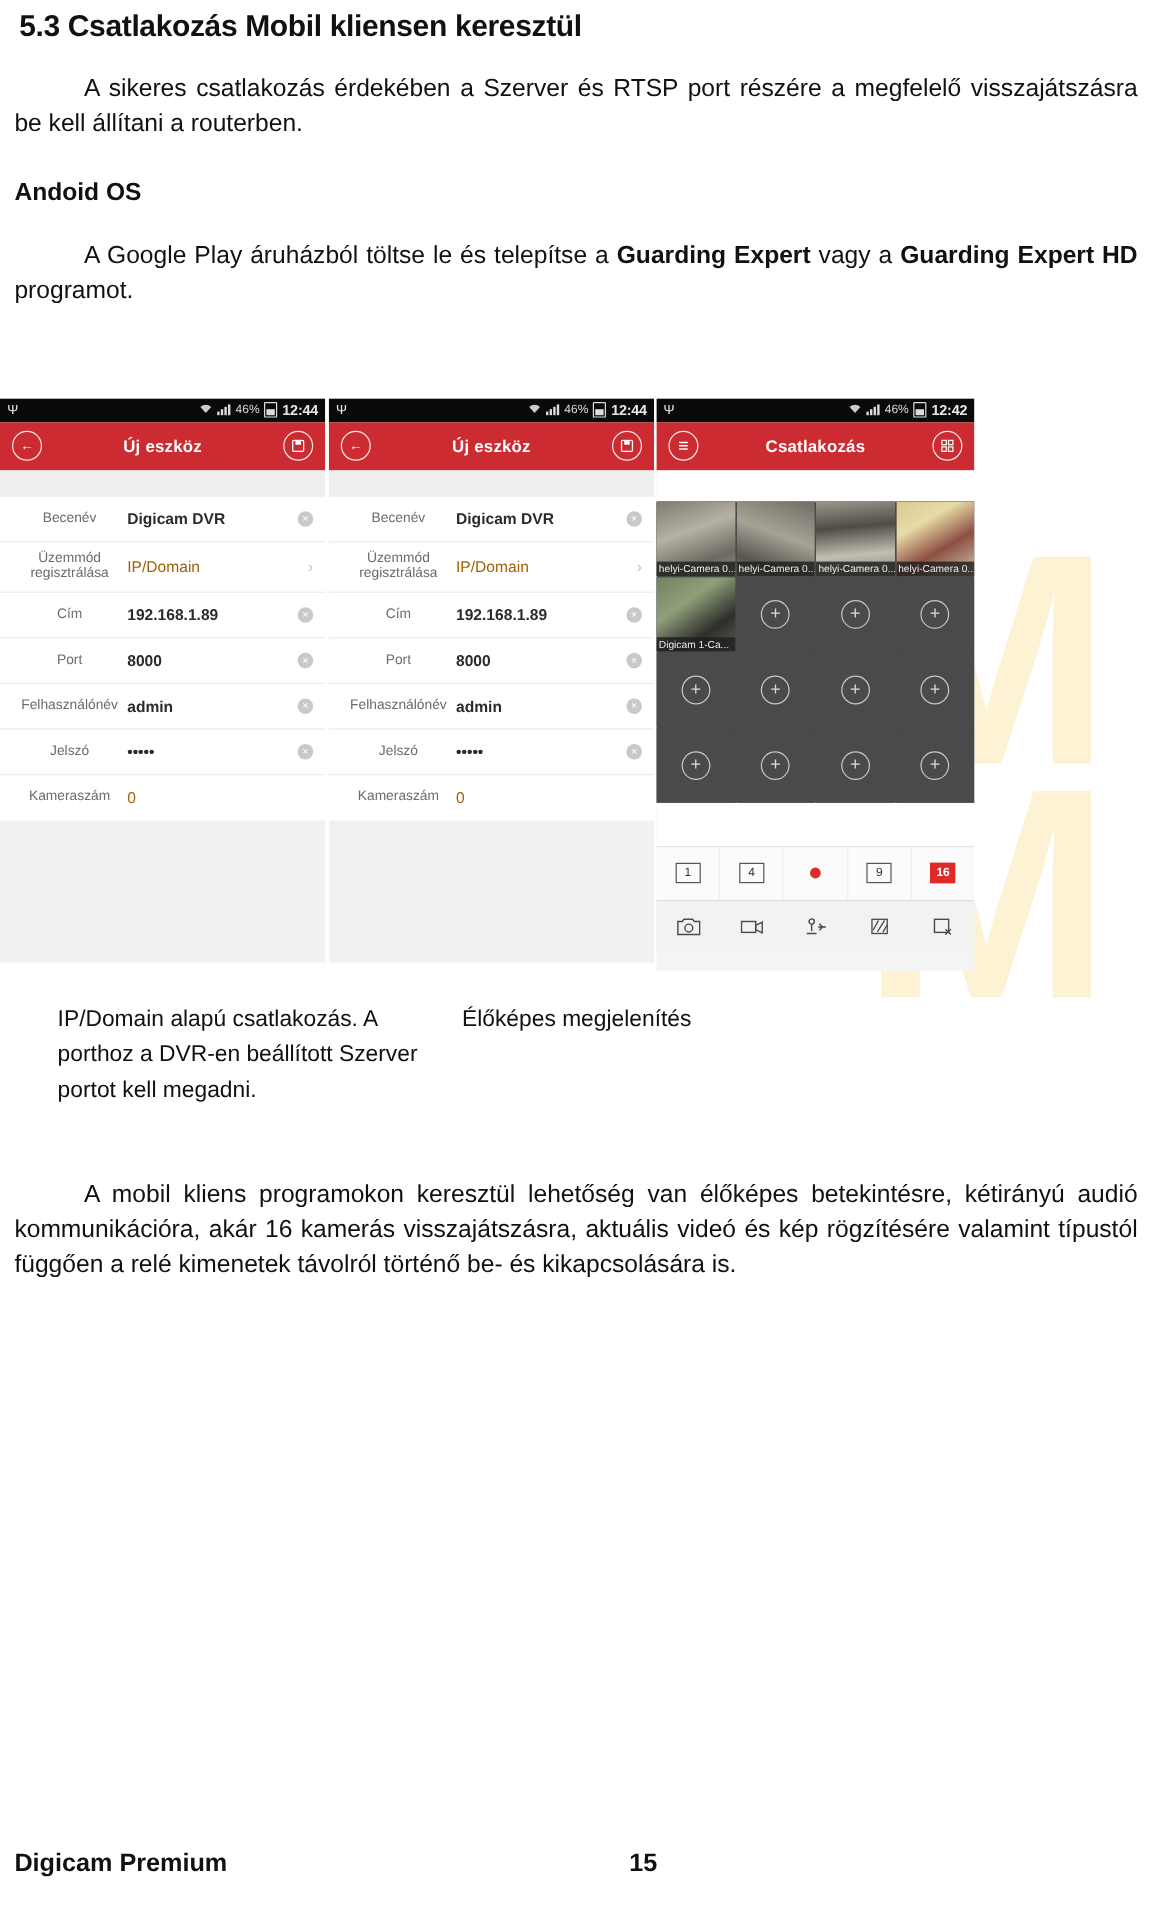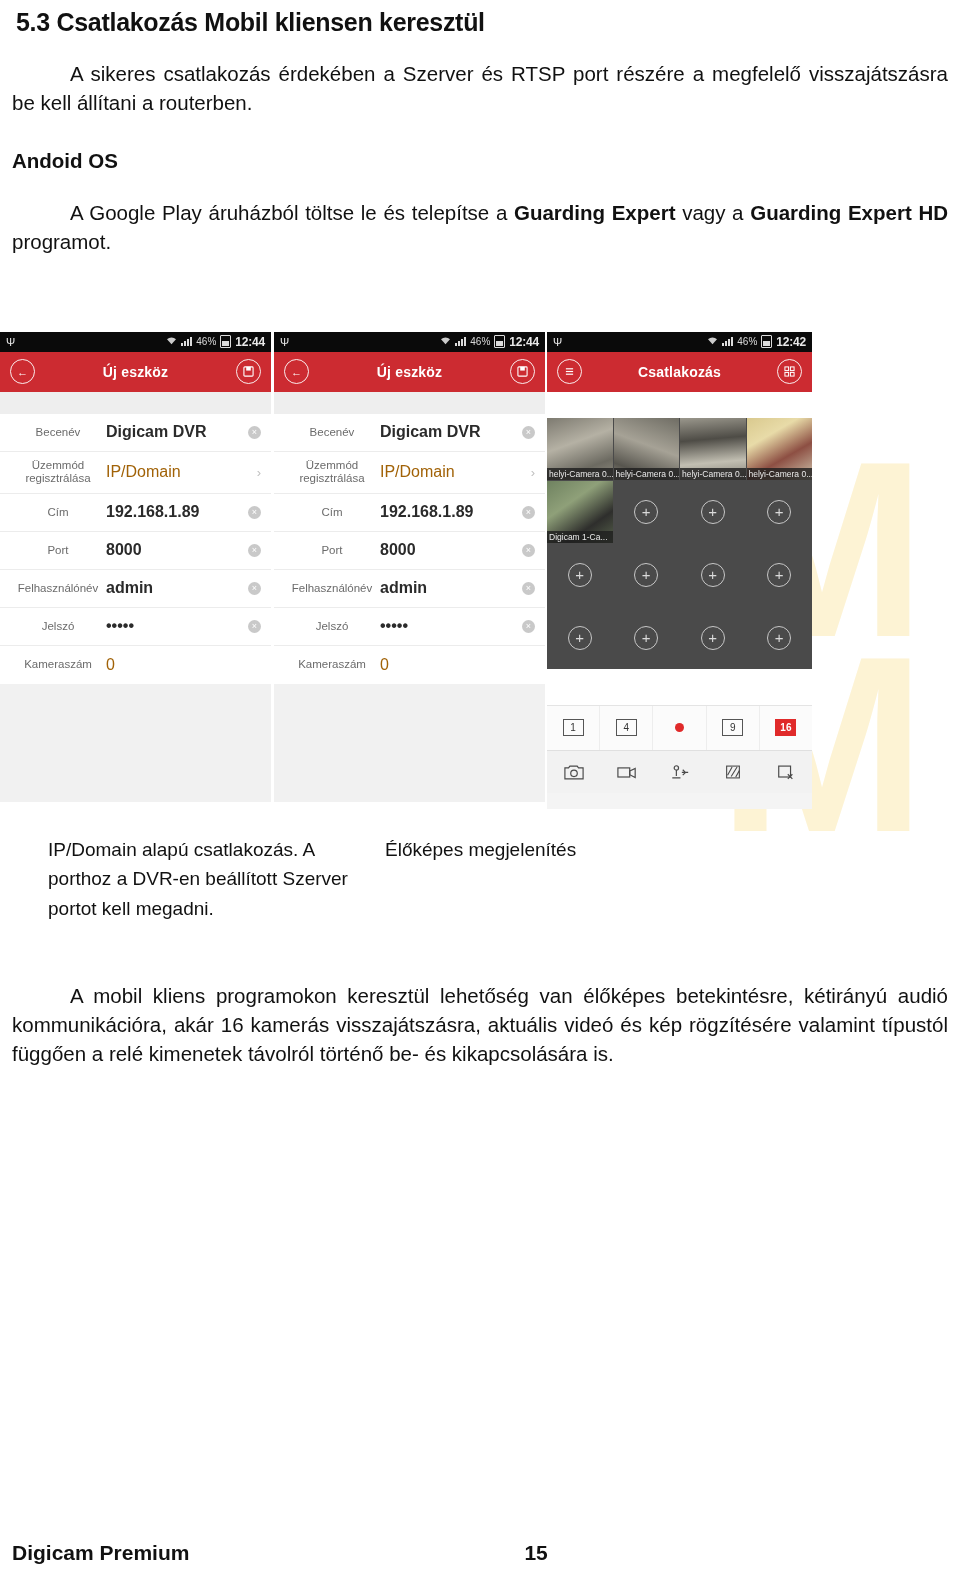--- a/index.html
+++ b/index.html
@@ -155,21 +155,21 @@
     width: 96px;
     color: #6b6b6b;
     flex: 0 0 auto;
     line-height: 1.15;
     text-align: center;
   }
   .row .val {
     flex: 1;
     color: #2b2b2b;
     font-weight: bold;
-    font-size: 16px;
+    font-size: 13px;
   }
   .row .val.muted { color: #a16207; font-weight: normal; }
   .row .clr {
     width: 13px; height: 13px; border-radius: 50%;
     background: #c9c9c9; color: #fff;
     font-size: 9px; line-height: 13px; text-align: center;
     flex: 0 0 auto;
   }
   .row .chev { color: #c0c0c0; font-size: 13px; flex: 0 0 auto; }
   .row.tall { height: 42px; }

